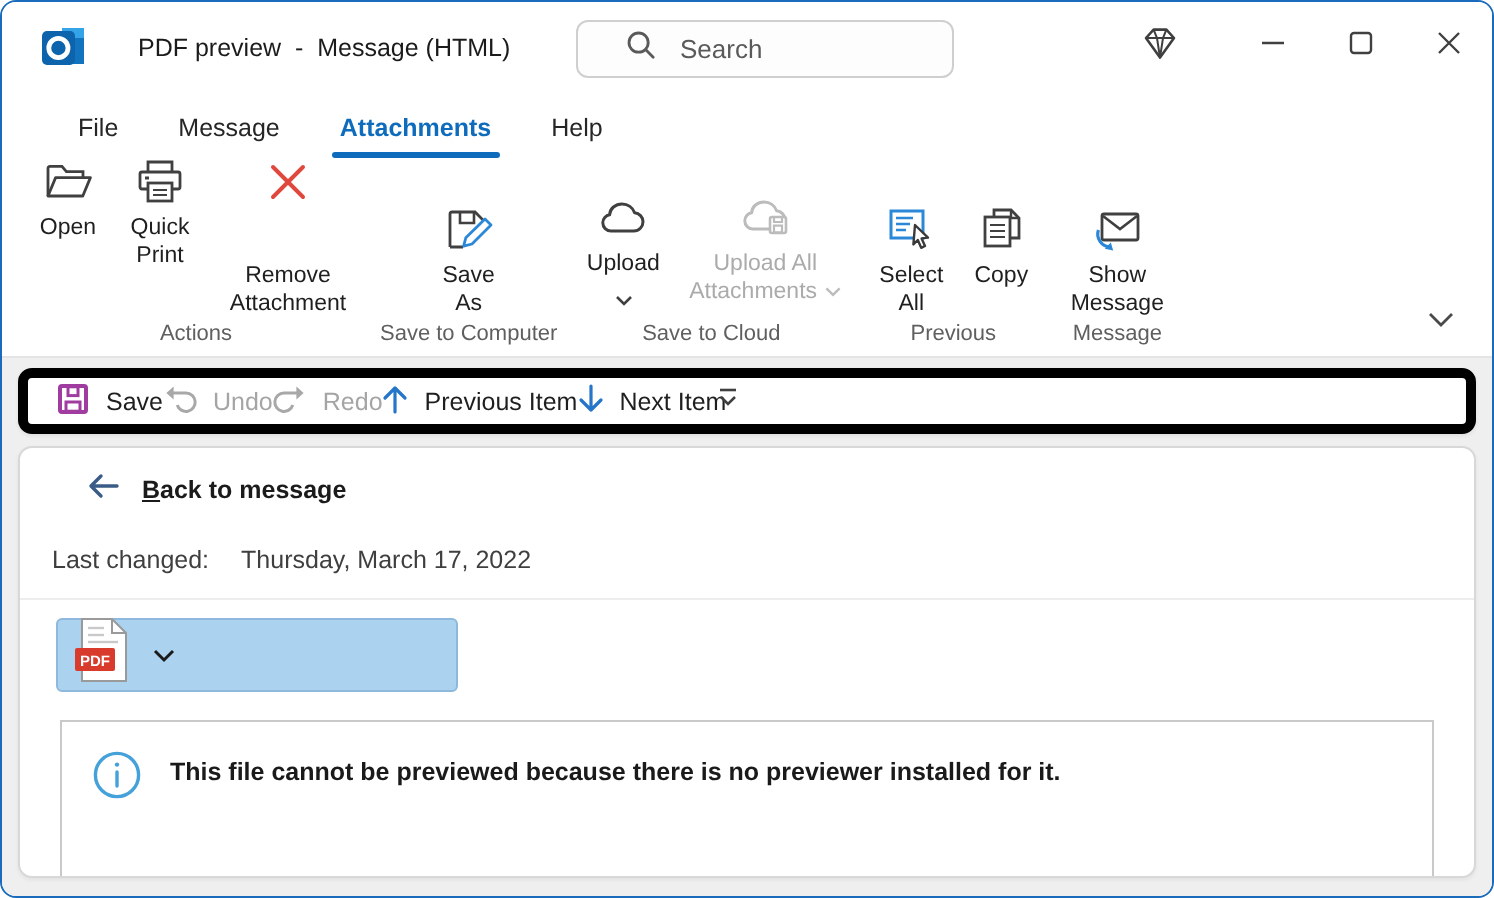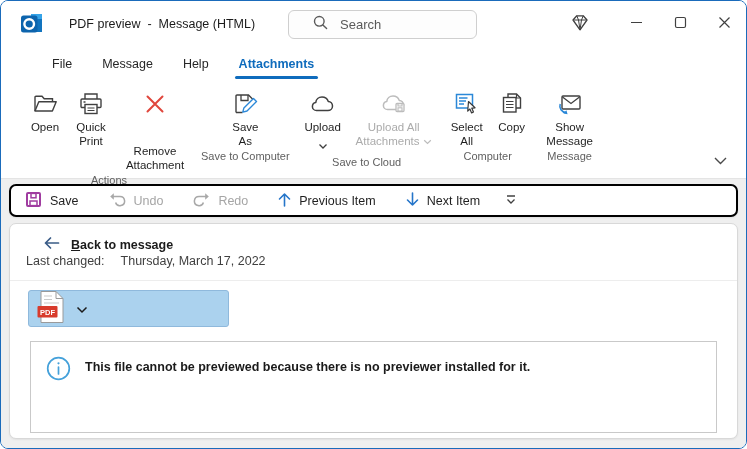--- a/index.html
+++ b/index.html
@@ -10,57 +10,57 @@
   .titlebar { position:relative; height:46px; display:flex; align-items:center; background:#fff; }
   .app-icon { margin-left:18px; width:26px; height:26px; flex:0 0 auto; }
   .title { margin-left:24px; font-size:12.5px; color:#1b1b1b; white-space:pre; }
   .searchbox { position:absolute; left:287px; top:9px; width:189px; height:29px; border:1px solid #cfcfcf; border-radius:6px; background:#fdfdfd; display:flex; align-items:center; padding-left:24px; gap:12px; }
   .searchbox .stext { font-size:13px; color:#5a5a5a; }
   .win-controls { position:absolute; right:0; top:0; height:46px; display:flex; align-items:stretch; }
   .ctrl-btn { width:44px; display:flex; align-items:center; justify-content:center; }
   .ctrl-btn.diamond { margin-right:12px; }
 
   
-  .menubar { height:33px; display:flex; align-items:center; padding-left:36px; background:#fff; }
+  .menubar { height:33px; display:flex; align-items:center; padding-left:23px; background:#fff; }
   .menu-tab { position:relative; height:100%; display:flex; align-items:center; padding:0 15px; font-size:12.5px; color:#262626; cursor:default; }
   .menu-tab.active { color:#0f6cbd; font-weight:700; }
   .menu-tab.active::after { content:""; position:absolute; left:11px; right:11px; bottom:1px; height:3px; border-radius:2px; background:#0f6cbd; }
 
   
-  .ribbon { position:relative; height:99px; display:flex; align-items:flex-start; padding-left:23px; background:#fff; border-bottom:1px solid #e4e4e4; }
+  .ribbon { position:relative; height:99px; display:flex; align-items:flex-end; padding-left:12px; background:#fff; border-bottom:1px solid #e4e4e4; }
   .rgroup { display:flex; flex-direction:column; align-items:center; padding-top:6px; }
   .rgroup-buttons { display:flex; align-items:flex-start; justify-content:center; gap:2px; flex:1; }
   .rgroup-label { font-size:11px; color:#5f5f5f; padding-bottom:5px; }
   .vsep { width:1px; background:#e1e1e1; margin:10px 3px 12px; }
   .rbtn { display:flex; flex-direction:column; align-items:center; padding:2px 3px; }
   .rbtn .icn { height:32px; display:flex; align-items:center; justify-content:center; }
   .rbtn .lbl { font-size:11.5px; line-height:14px; color:#1f1f1f; text-align:center; }
   .rbtn .dropchev { margin-top:2px; }
   .rbtn.disabled .lbl { color:#ababab; }
   .w-open { width:42px; } .w-qprint { width:46px; } .w-remove { width:78px;gap:24px; }
   .w-saveas { width:42px; } .w-saveall { width:80px; }
   .w-upload { width:52px; } .w-uploadall { width:86px; }
   .w-selectall { width:46px; } .w-copy { width:40px; } .w-showmsg { width:62px; }
   .ribbon-collapse { position:absolute; right:18px; bottom:8px; }
 
   
   .lower { height:269px; background:#efefef; padding:5px 8px 4px; }
 
   
-  .qat { height:33px; background:#fff; border:2px solid #000000; border-radius:7px; box-shadow:0 1px 2px rgba(0,0,0,.07); display:flex; align-items:center; padding-left:14px; gap:30px; }
+  .qat { height:33px; background:#fff; border:5px solid #000000; border-radius:7px; box-shadow:0 1px 2px rgba(0,0,0,.07); display:flex; align-items:center; padding-left:14px; }
   .qat-item { display:flex; align-items:center; gap:8px; font-size:12.5px; color:#1f1f1f; }
   .qat-item.disabled { color:#a5a5a5; }
   .qat-overflow { margin-left:-6px; display:flex; align-items:center; }
 
   
   .content-card { margin-top:6px; height:216px; background:#fff; border:1px solid #d8d8d8; border-radius:7px; box-shadow:0 1px 2px rgba(0,0,0,.06); padding-top:12px; overflow:hidden; }
   .back-row { margin-left:33px; display:flex; align-items:center; gap:11px; height:18px; }
   .back-text { font-size:12.5px; font-weight:700; color:#1b1b1b; }
   .back-text .accel { text-decoration:underline; }
-  .lastchanged { margin:0 0 0 16px; display:flex; gap:16px; font-size:12.5px; color:#3f3f3f; height:16px; }
+  .lastchanged { margin:19px 0 0 16px; display:flex; gap:16px; font-size:12.5px; color:#3f3f3f; height:16px; }
   .divider { margin-top:10px; border-top:1px solid #ededed; }
   .chip { margin:9px 0 0 18px; width:201px; height:37px; background:#abd2ee; border:1px solid #8fb9dc; border-radius:3px; display:flex; align-items:center; padding:0 9px 0 7px; gap:10px; }
   .chip-meta { flex:1; display:flex; flex-direction:column; justify-content:center; line-height:1.2; }
   .chip-name { font-size:12.5px; color:#1b1b1b; }
   .chip-size { font-size:11.5px; color:#4e5a66; }
   .notice-box { margin:14px 20px 0; height:92px; background:#fff; border:1px solid #c9c9c9; display:flex; align-items:flex-start; gap:14px; padding:14px 0 0 15px; }
   .notice-text { margin-top:4px; font-size:12.5px; font-weight:700; color:#1a1a1a; }
 </style>
 </head>
 <body>
@@ -119,25 +119,25 @@
     </div>
   </div>
 
   <div class="menubar">
     <div class="menu-tab">
         <span>File</span>
       </div>
     <div class="menu-tab">
         <span>Message</span>
       </div>
+    <div class="menu-tab active">
+        <span>Attachments</span>
+      </div>
     <div class="menu-tab">
         <span>Help</span>
-      </div>
-    <div class="menu-tab active">
-        <span>Attachments</span>
       </div>
   </div>
 
   <div class="ribbon">
 
     <div class="rgroup">
       <div class="rgroup-buttons">
         <div class="rbtn w-open">
           <span class="icn">
             <svg width="27" height="24" viewBox="0 0 27 24">
@@ -249,21 +249,21 @@
               <path d="M17.5 3 v4 h4" fill="none" stroke="#404040" stroke-width="1.2"></path>
               <rect x="4.5" y="6.5" width="12.5" height="14.5" fill="#fff" stroke="#404040" stroke-width="1.4"></rect>
               <line x1="7" y1="10.5" x2="14.5" y2="10.5" stroke="#404040" stroke-width="1.1"></line>
               <line x1="7" y1="13.5" x2="14.5" y2="13.5" stroke="#404040" stroke-width="1.1"></line>
               <line x1="7" y1="16.5" x2="14.5" y2="16.5" stroke="#404040" stroke-width="1.1"></line>
             </svg>
           </span>
           <span class="lbl">Copy</span>
         </div>
       </div>
-      <span class="rgroup-label">Computer</span>
+      <span class="rgroup-label">Previous</span>
     </div>
 
     <div class="vsep"></div>
 
     <div class="rgroup">
       <div class="rgroup-buttons">
         <div class="rbtn w-showmsg">
           <span class="icn">
             <svg width="28" height="26" viewBox="0 0 28 26">
               <rect x="6" y="5" width="18" height="13" rx="1" fill="#fff" stroke="#404040" stroke-width="1.4"></rect>

